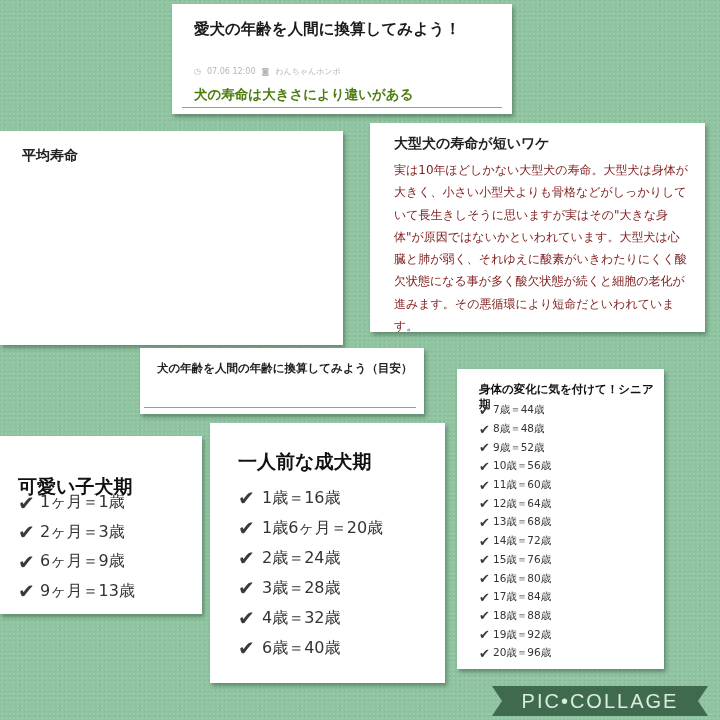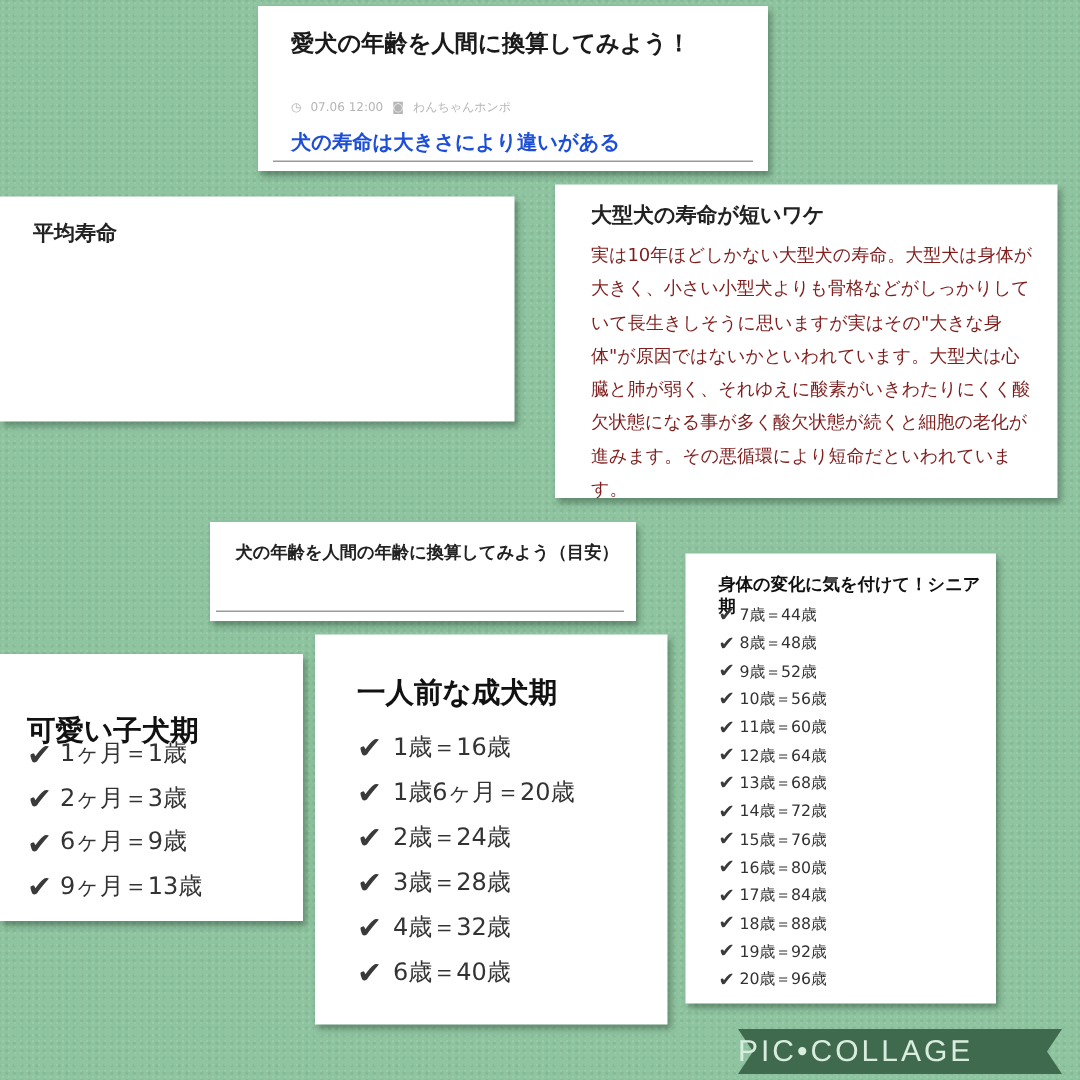--- a/index.html
+++ b/index.html
@@ -20,25 +20,25 @@
     background: #fff;
     box-shadow: 2px 3px 4px rgba(40,70,50,0.45);
   }
   .rule { height: 1px; background: #9a9a9a; position: absolute; }
 
   
   #card-article { left: 172px; top: 4px; width: 340px; height: 110px; }
   #card-article .title { position: absolute; left: 22px; top: 14px; width: 280px; font-size: 15.5px; font-weight: bold; line-height: 22px; color: #1a1a1a; }
   #card-article .meta { position: absolute; left: 22px; top: 62px; font-size: 8px; color: #b5b5b5; display: flex; gap: 6px; align-items: center; }
   #card-article .meta .ic { font-size: 8px; }
-  #card-article .sub { position: absolute; left: 22px; top: 82px; font-size: 13.5px; font-weight: bold; color: #1d4ed8; }
+  #card-article .sub { position: absolute; left: 22px; top: 82px; font-size: 13.5px; font-weight: bold; color: #4d7c0f; }
   #card-article .rule { left: 10px; right: 10px; bottom: 6px; }
 
   
-  #card-average { left: 0; top: 131px; width: 343px; height: 150px; }
+  #card-average { left: 0; top: 131px; width: 343px; height: 214px; }
   #card-average .h { position: absolute; left: 22px; top: 16px; font-size: 14px; font-weight: bold; }
   #card-average .body { position: absolute; left: 22px; top: 38px; width: 300px; font-size: 12.5px; line-height: 22.3px; color: #3a3a3a; }
 
   
   #card-large { left: 370px; top: 123px; width: 335px; height: 209px; }
   #card-large .h { position: absolute; left: 24px; top: 12px; font-size: 14px; font-weight: bold; }
   #card-large .body { position: absolute; left: 24px; top: 36px; width: 296px; font-size: 12px; line-height: 22.3px; color: #7f1d1d; }
 
   
   #card-convert { left: 140px; top: 348px; width: 284px; height: 66px; }
@@ -65,21 +65,21 @@
 
   #card-senior { left: 457px; top: 369px; width: 207px; height: 300px; }
   #card-senior .list-title { left: 22px; top: 13px; font-size: 11.5px; }
   #card-senior .list { left: 22px; top: 32px; }
   #card-senior .list li { font-size: 10.5px; height: 18.7px; }
   #card-senior .check { font-size: 13px; width: 14px; }
 
   
   #watermark { position: absolute; left: 492px; top: 686px; width: 216px; height: 30px; }
   #watermark svg { position: absolute; left: 0; top: 0; }
-  #watermark .wm-text { position: absolute; left: 0; top: 0; width: 216px; height: 30px; line-height: 30px; font-family: "Liberation Sans", sans-serif; font-size: 20px; letter-spacing: 2px; color: #d9eddf; font-weight: normal; }
+  #watermark .wm-text { position: absolute; left: 0; top: 0; width: 216px; height: 30px; line-height: 30px; text-align: center; font-family: "Liberation Sans", sans-serif; font-size: 20px; letter-spacing: 2px; color: #d9eddf; font-weight: normal; }
 </style>
 </head>
 <body>
 
 <div class="card" id="card-article">
   <div class="title">愛犬の年齢を人間に換算してみよう！</div>
   <div class="meta">
     <span class="ic">◷</span>
     <span>07.06 12:00</span>
     <span class="ic">◙</span>

